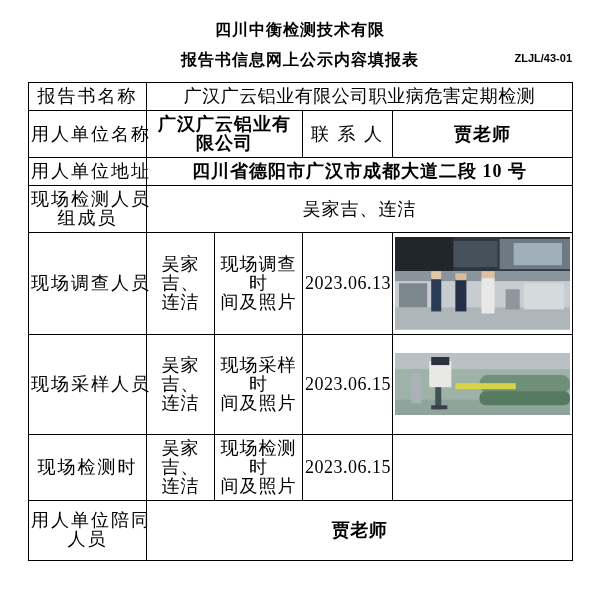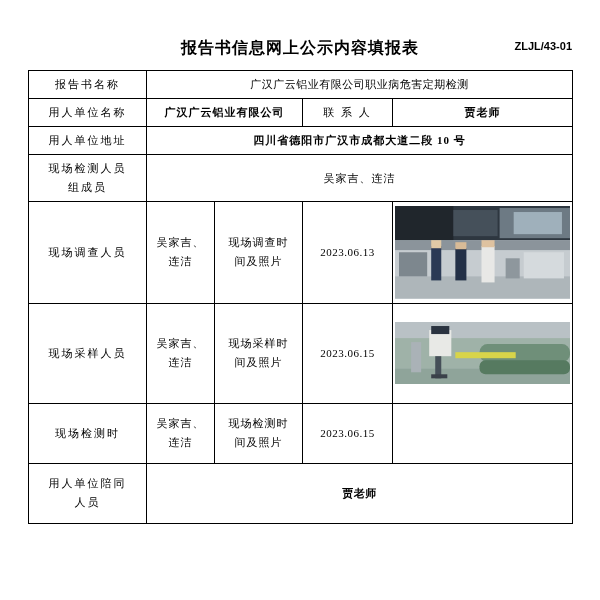--- a/index.html
+++ b/index.html
@@ -29,42 +29,42 @@
     font-size: 16px;
     font-weight: bold;
     letter-spacing: 1px;
     line-height: 24px;
   }
   .title-line2 {
     font-size: 16px;
     font-weight: bold;
     letter-spacing: 1px;
     line-height: 24px;
-    margin-top: 18px;
+    margin-top: 6px;
   }
   .doc-code {
     position: absolute;
     right: 0;
     bottom: 8px;
     font-size: 11px;
     font-weight: bold;
     font-family: "Liberation Sans", sans-serif;
     letter-spacing: 0px;
   }
   table.main {
     margin-top: 10px;
     border-collapse: collapse;
     width: 544px;
     table-layout: fixed;
   }
   table.main td {
     border: 1px solid #000000;
     text-align: center;
     vertical-align: middle;
-    font-size: 11px;
+    font-size: 18px;
     padding: 4px 2px;
     line-height: 19px;
   }
   .lbl {
     letter-spacing: 2px;
     white-space: nowrap;
   }
   .val-big {
     font-size: 13px;
     font-weight: bold;
@@ -104,20 +104,21 @@
   }
   .h-row-tall { height: 100px; }
   .h-row-mid { height: 60px; }
 </style>
 </head>
 <body>
 
 <div class="page">
 
   <div class="title-block">
+    <div class="title-line1">四川中衡检测技术有限</div>
     <div class="title-line2">报告书信息网上公示内容填报表</div>
     <div class="doc-code">ZLJL/43-01</div>
   </div>
 
   <table class="main">
     <colgroup>
       <col style="width:118px">
       <col style="width:68px">
       <col style="width:88px">
       <col style="width:90px">

